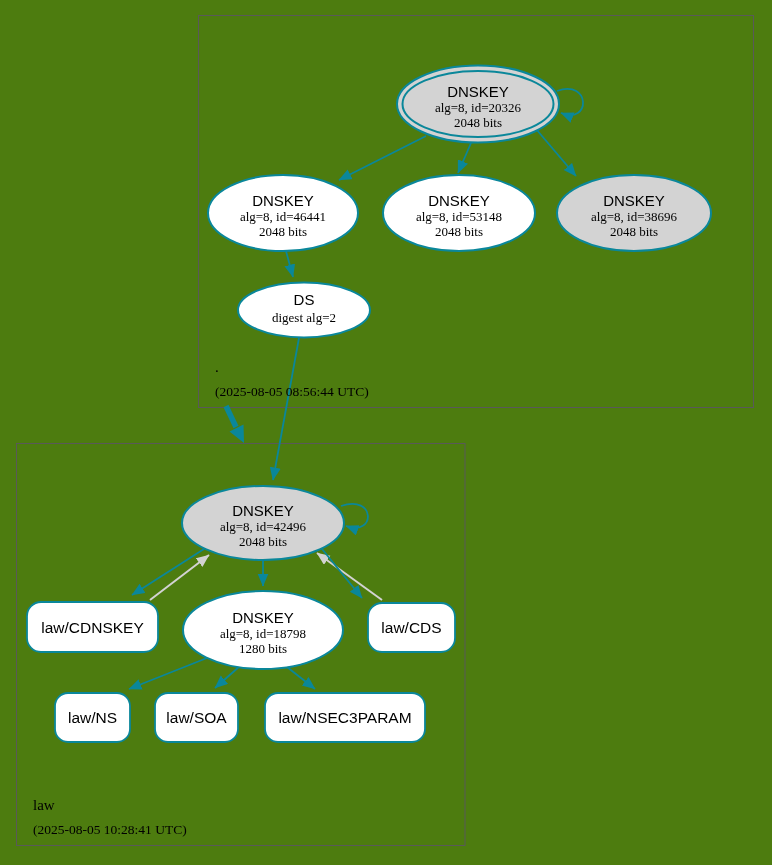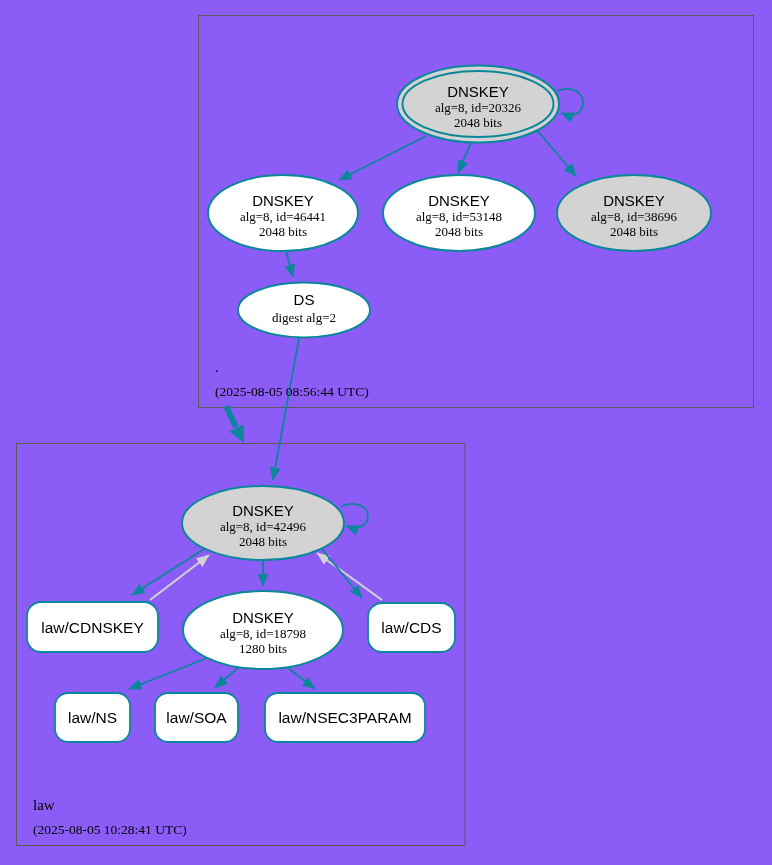--- a/index.html
+++ b/index.html
@@ -7,21 +7,21 @@
     padding: 0;
     background: #ffffff;
     width: 772px;
     height: 865px;
     font-family: "Liberation Serif", serif;
   }
   #canvas {
     position: relative;
     width: 772px;
     height: 865px;
-    background: #8b5cf6;
+    background: #4d7c0f;
   }
   svg { display: block; }
   .cluster-box {
     fill: none;
     stroke: #595959;
     stroke-width: 1;
   }
   .edge {
     fill: none;
     stroke: #0a879a;

